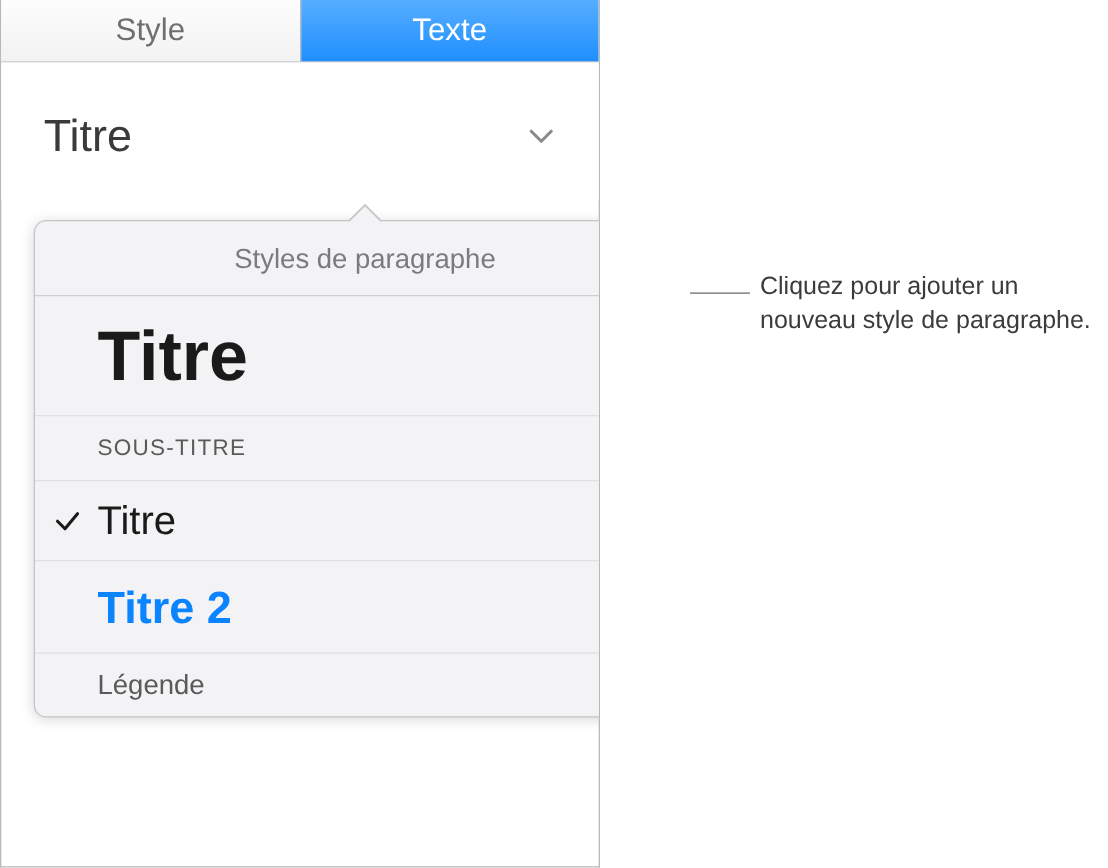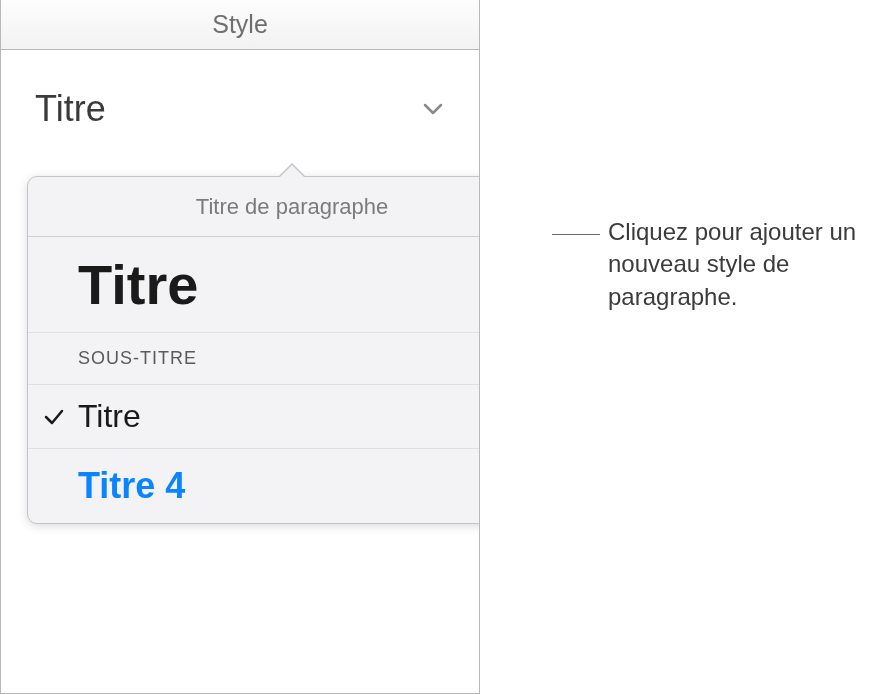--- a/index.html
+++ b/index.html
@@ -197,54 +197,55 @@
       justify-content: center;
     }
     .check-icon svg {
       width: 22px;
       height: 22px;
     }
     .callout {
       position: absolute;
       left: 608px;
       top: 216px;
-      font-size: 24px;
+      font-size: 20px;
       color: #3b3b3b;
       line-height: 1.35;
       width: 275px;
     }
     .callout-line {
       position: absolute;
       top: 234px;
       left: 552px;
       width: 48px;
       height: 1px;
       background: #6a6a6a;
     }
   </style>
 </head>
 <body>
 
 <div class="panel">
   <div class="tabs">
     <div class="tab">Style</div>
+    <div class="tab active">Texte</div>
   </div>
 
   <div class="style-selector">
     <span class="style-selector-label">Titre</span>
     <span class="chevron">
       <svg viewBox="0 0 20 14">
           <path d="M2 3 L10 11 L18 3" stroke="#8a8a8a" stroke-width="2.5" fill="none" stroke-linecap="round" stroke-linejoin="round"></path>
         </svg>
     </span>
   </div>
 
   <div class="popover">
     <div class="popover-header">
-      <span class="popover-title">Titre de paragraphe</span>
+      <span class="popover-title">Styles de paragraphe</span>
       <div class="add-button">
         <span>
           <svg viewBox="0 0 26 26">
               <path d="M13 3 V23 M3 13 H23" stroke="#7b7b7d" stroke-width="3" stroke-linecap="round"></path>
             </svg>
         </span>
       </div>
     </div>
     <div class="style-list">
       <div class="style-item titre-big">
@@ -255,20 +256,23 @@
       </div>
       <div class="style-item heading1">
         <span class="check-icon">
           <svg viewBox="0 0 22 22">
               <path d="M3 11 L9 17 L19 5" stroke="#1a1a1a" stroke-width="2.5" fill="none" stroke-linecap="round" stroke-linejoin="round"></path>
             </svg>
         </span>
         <span>Titre</span>
       </div>
       <div class="style-item heading2">
-        <span>Titre 4</span>
+        <span>Titre 2</span>
+      </div>
+      <div class="style-item caption">
+        <span>Légende</span>
       </div>
     </div>
   </div>
 </div>
 
 <div class="callout-line"></div>
 <div class="callout">Cliquez pour ajouter un nouveau style de paragraphe.</div>
 
 </body></html>

